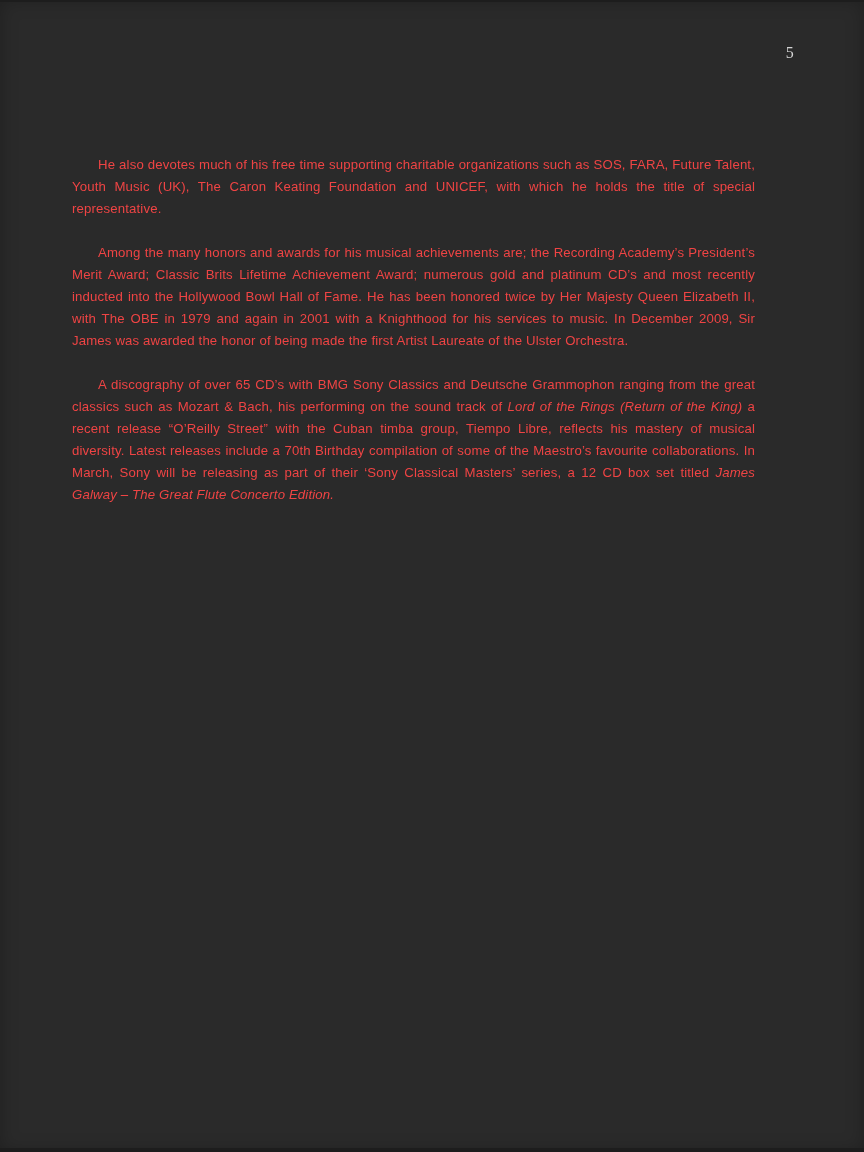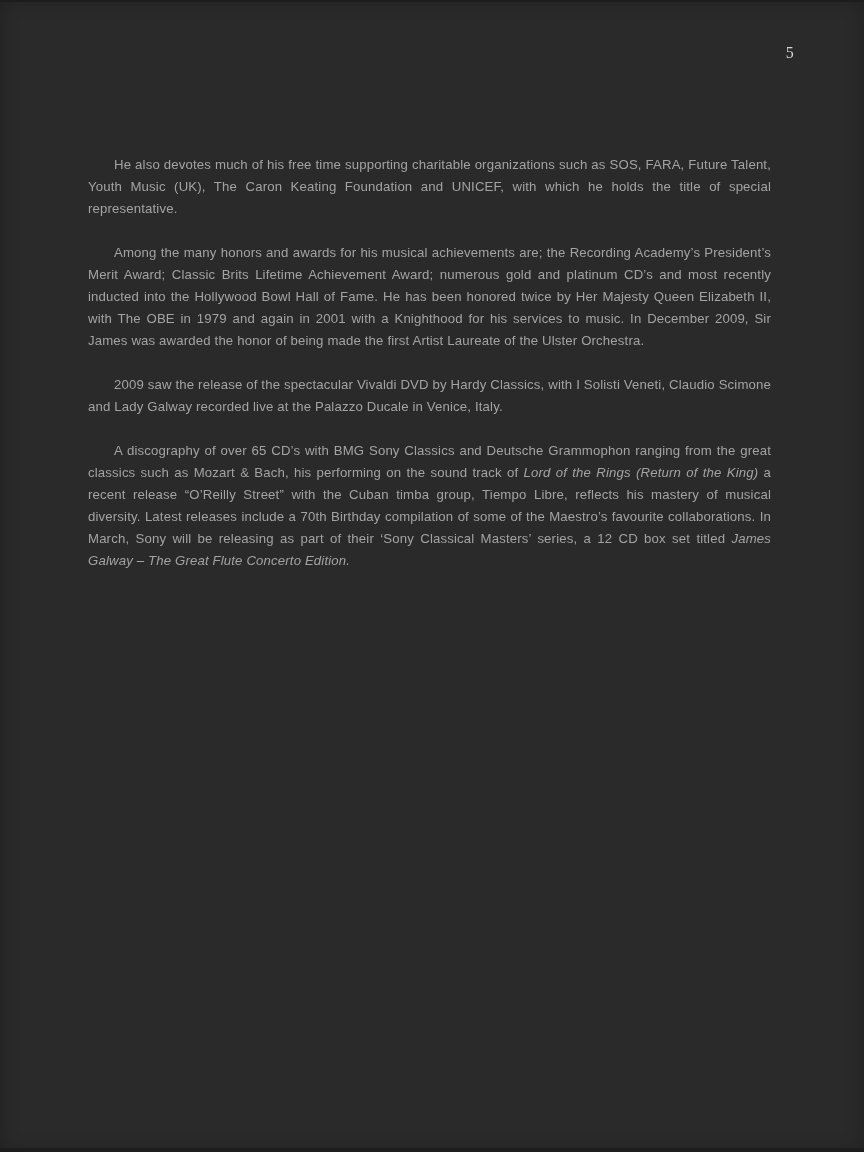--- a/index.html
+++ b/index.html
@@ -25,23 +25,23 @@
     top: 44px;
     right: 70px;
     font-family: "Liberation Serif", serif;
     font-size: 16px;
     color: #d4d4d4;
     letter-spacing: 0.3px;
   }
   .body-text {
     position: absolute;
     top: 154px;
-    left: 88px;
+    left: 72px;
     width: 683px;
-    color: #a3a3a3;
+    color: #ef4444;
     font-size: 13.2px;
     line-height: 22px;
     letter-spacing: 0.15px;
     font-weight: 300;
   }
   .body-text p.para {
     margin: 0 0 22px 0;
     text-align: justify;
     text-indent: 26px;
   }
@@ -52,16 +52,15 @@
   }
 </style>
 </head>
 <body>
 
 <div class="page">
   <div class="page-number">5</div>
   <div class="body-text">
       <p class="para"><span>He also devotes much of his free time supporting charitable organizations such as SOS, FARA, Future Talent, Youth Music (UK), The Caron Keating Foundation and UNICEF, with which he holds the title of special representative.</span></p>
       <p class="para"><span>Among the many honors and awards for his musical achievements are; the Recording Academy’s President’s Merit Award; Classic Brits Lifetime Achievement Award; numerous gold and platinum CD’s and most recently inducted into the Hollywood Bowl Hall of Fame. He has been honored twice by Her Majesty Queen Elizabeth II, with The OBE in 1979 and again in 2001 with a Knighthood for his services to music. In December 2009, Sir James was awarded the honor of being made the first Artist Laureate of the Ulster Orchestra.</span></p>
-      <p class="para"><span>2009 saw the release of the spectacular Vivaldi DVD by Hardy Classics, with I Solisti Veneti, Claudio Scimone and Lady Galway recorded live at the Palazzo Ducale in Venice, Italy.</span></p>
       <p class="para"><span>A discography of over 65 CD’s with BMG Sony Classics and Deutsche Grammophon ranging from the great classics such as Mozart &amp; Bach, his performing on the sound track of </span><em>Lord of the Rings (Return of the King)</em><span> a recent release “O’Reilly Street” with the Cuban timba group, Tiempo Libre, reflects his mastery of musical diversity. Latest releases include a 70th Birthday compilation of some of the Maestro’s favourite collaborations. In March, Sony will be releasing as part of their ‘Sony Classical Masters’ series, a 12 CD box set titled </span><em>James Galway – The Great Flute Concerto Edition.</em></p>
     </div>
 </div>
 
 </body></html>

